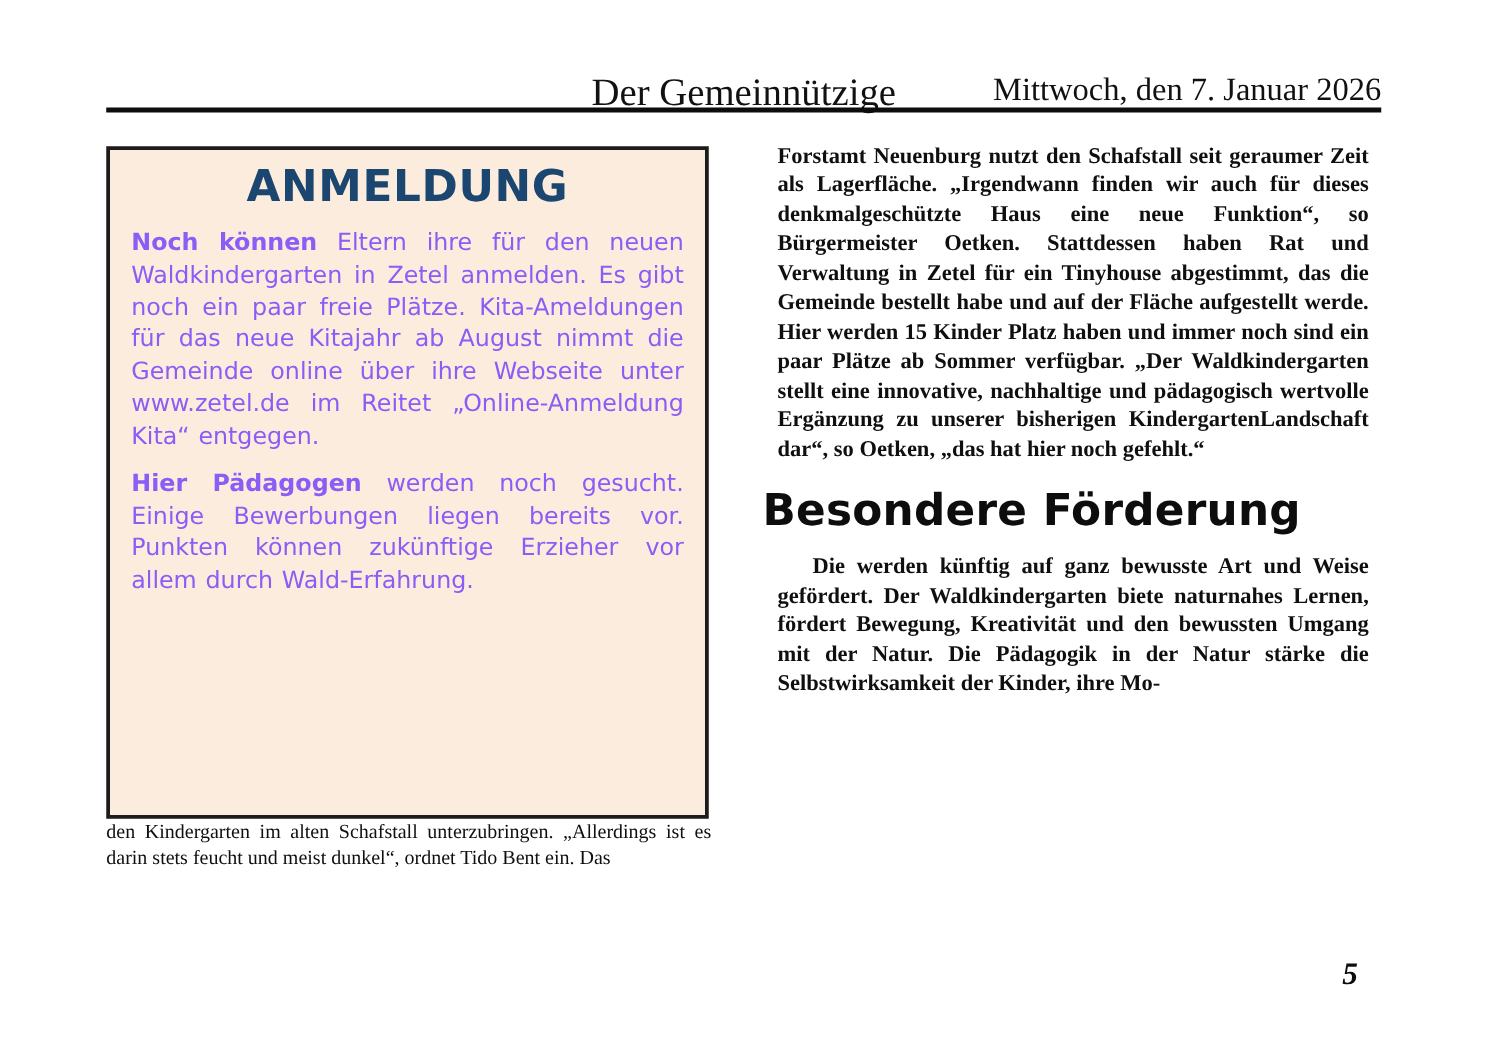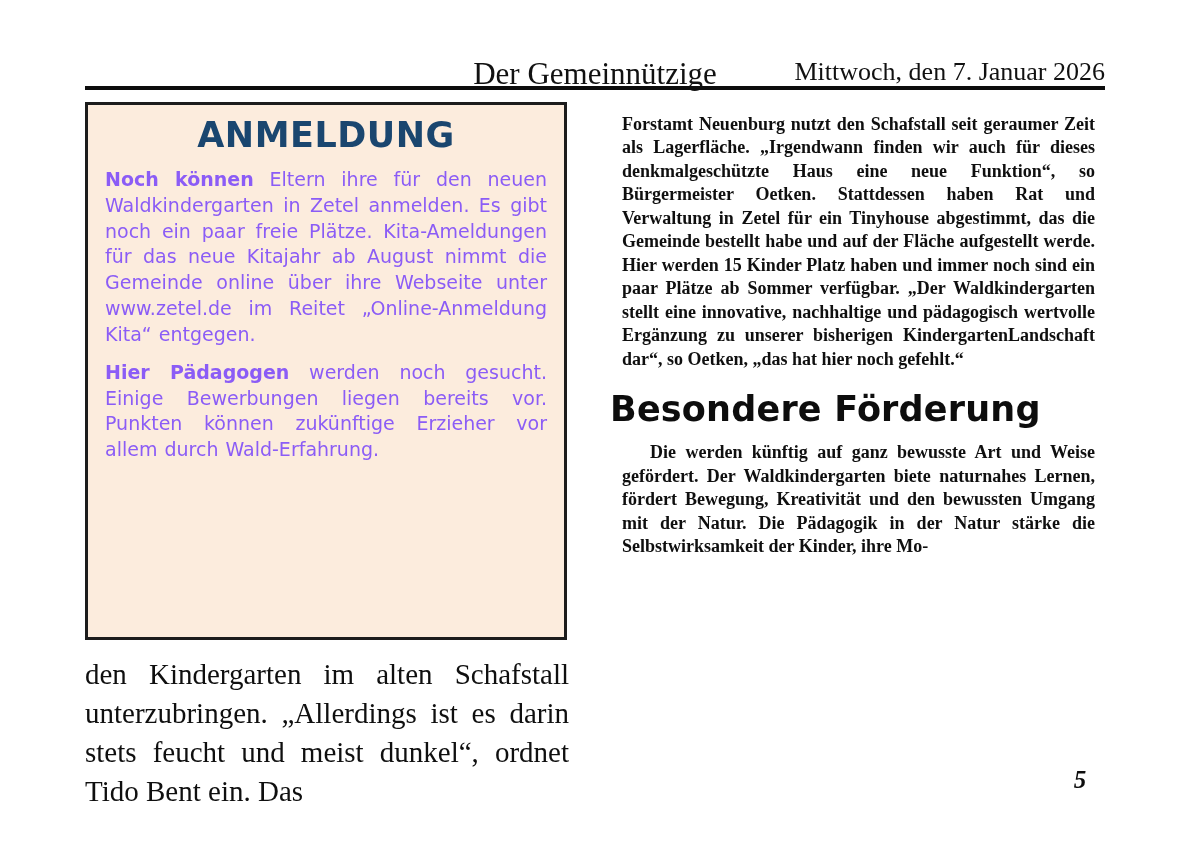--- a/index.html
+++ b/index.html
@@ -60,21 +60,21 @@
     top: 86px;
     width: 1020px;
     height: 4px;
     background: #0d0d0d;
   }
 
   
   .announcement {
     position: absolute;
     left: 85px;
-    top: 102px;
+    top: 117px;
     width: 482px;
     height: 538px;
     box-sizing: border-box;
     background: #fcecdd;
     border: 3px solid #1c1c1c;
     padding: 8px 17px 10px 17px;
     font-family: "DejaVu Sans", sans-serif;
   }
   .announcement h1 {
     margin: 2px 0 6px 0;
@@ -95,21 +95,21 @@
   }
   .announcement p b { font-weight: bold; }
 
   
   .left-body {
     position: absolute;
     left: 85px;
     top: 655px;
     width: 484px;
     font-family: "Liberation Serif", serif;
-    font-size: 29px;
+    font-size: 16px;
     line-height: 1.34;
     text-align: justify;
     margin: 0;
     color: #0f0f0f;
   }
   .right-col {
     position: absolute;
     left: 610px;
     top: 101px;
     width: 497px;

